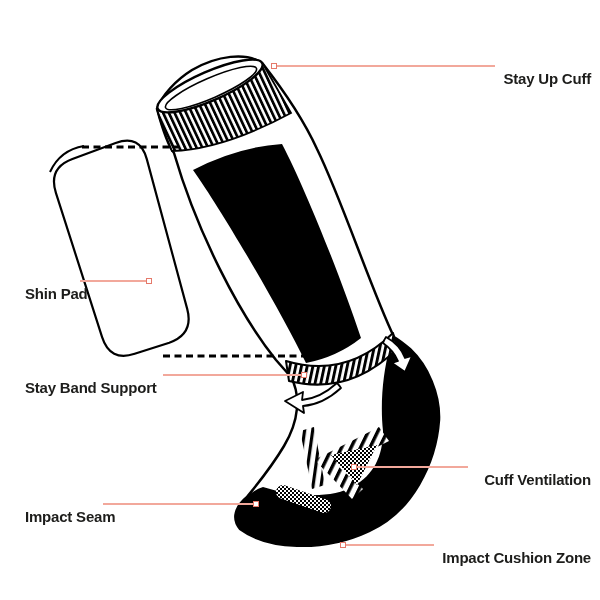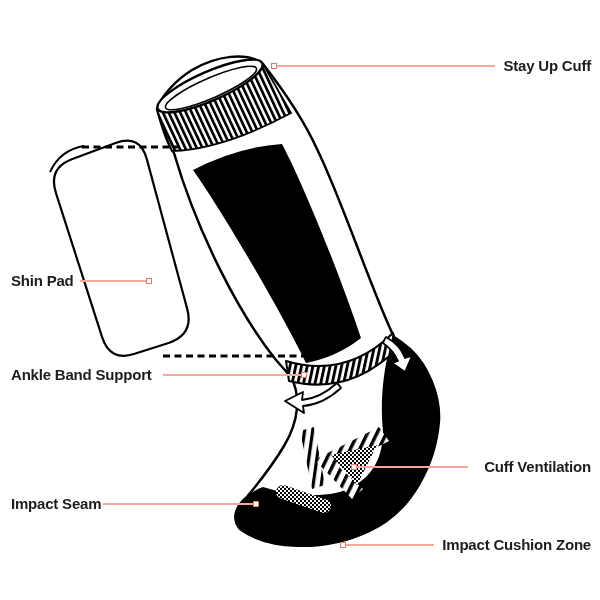--- a/index.html
+++ b/index.html
@@ -2,22 +2,22 @@
 <html><head>
 <meta charset="utf-8">
 <style>
   html,body{margin:0;padding:0;background:#ffffff;}
   body{width:600px;height:600px;position:relative;overflow:hidden;
        font-family:"Liberation Sans", sans-serif;}
   .stage{position:absolute;inset:0;width:600px;height:600px;}
   svg{position:absolute;left:0;top:0;}
   .row{position:absolute;left:0;width:600px;height:22px;pointer-events:none;}
   .lbl{position:absolute;font-weight:bold;font-size:15px;letter-spacing:-0.2px;
-       color:#1d1d1b;line-height:22px;white-space:nowrap;}
-  .lbl.left{left:11px;}
+       color:#1d1d1b;line-height:22px;white-space:nowrap;margin-top:13px;}
+  .lbl.left{left:25px;}
   .lbl.right{right:9px;}
   .line{position:absolute;top:10px;height:2px;background:#f2a89b;}
   .dot{position:absolute;top:8px;width:6px;height:6px;background:#ffffff;
        border:1.5px solid #e5796a;box-sizing:border-box;}
 </style>
 </head>
 <body>
 
 <div class="stage">
 
@@ -136,21 +136,21 @@
     <i class="line" style="left:346px;width:88px"></i>
     <span class="lbl right">Impact Cushion Zone</span>
   </div>
 
   <div class="row" style="top:270px">
     <span class="lbl left">Shin Pad</span>
     <i class="line" style="left:80px;width:66px"></i>
     <i class="dot" style="left:146px"></i>
   </div>
   <div class="row" style="top:364px">
-    <span class="lbl left">Ankle Band Support</span>
+    <span class="lbl left">Stay Band Support</span>
     <i class="line" style="left:163px;width:138px"></i>
     <i class="dot" style="left:301px"></i>
   </div>
   <div class="row" style="top:493px">
     <span class="lbl left">Impact Seam</span>
     <i class="line" style="left:103px;width:150px"></i>
     <i class="dot" style="left:253px"></i>
   </div>
 
 </div>

